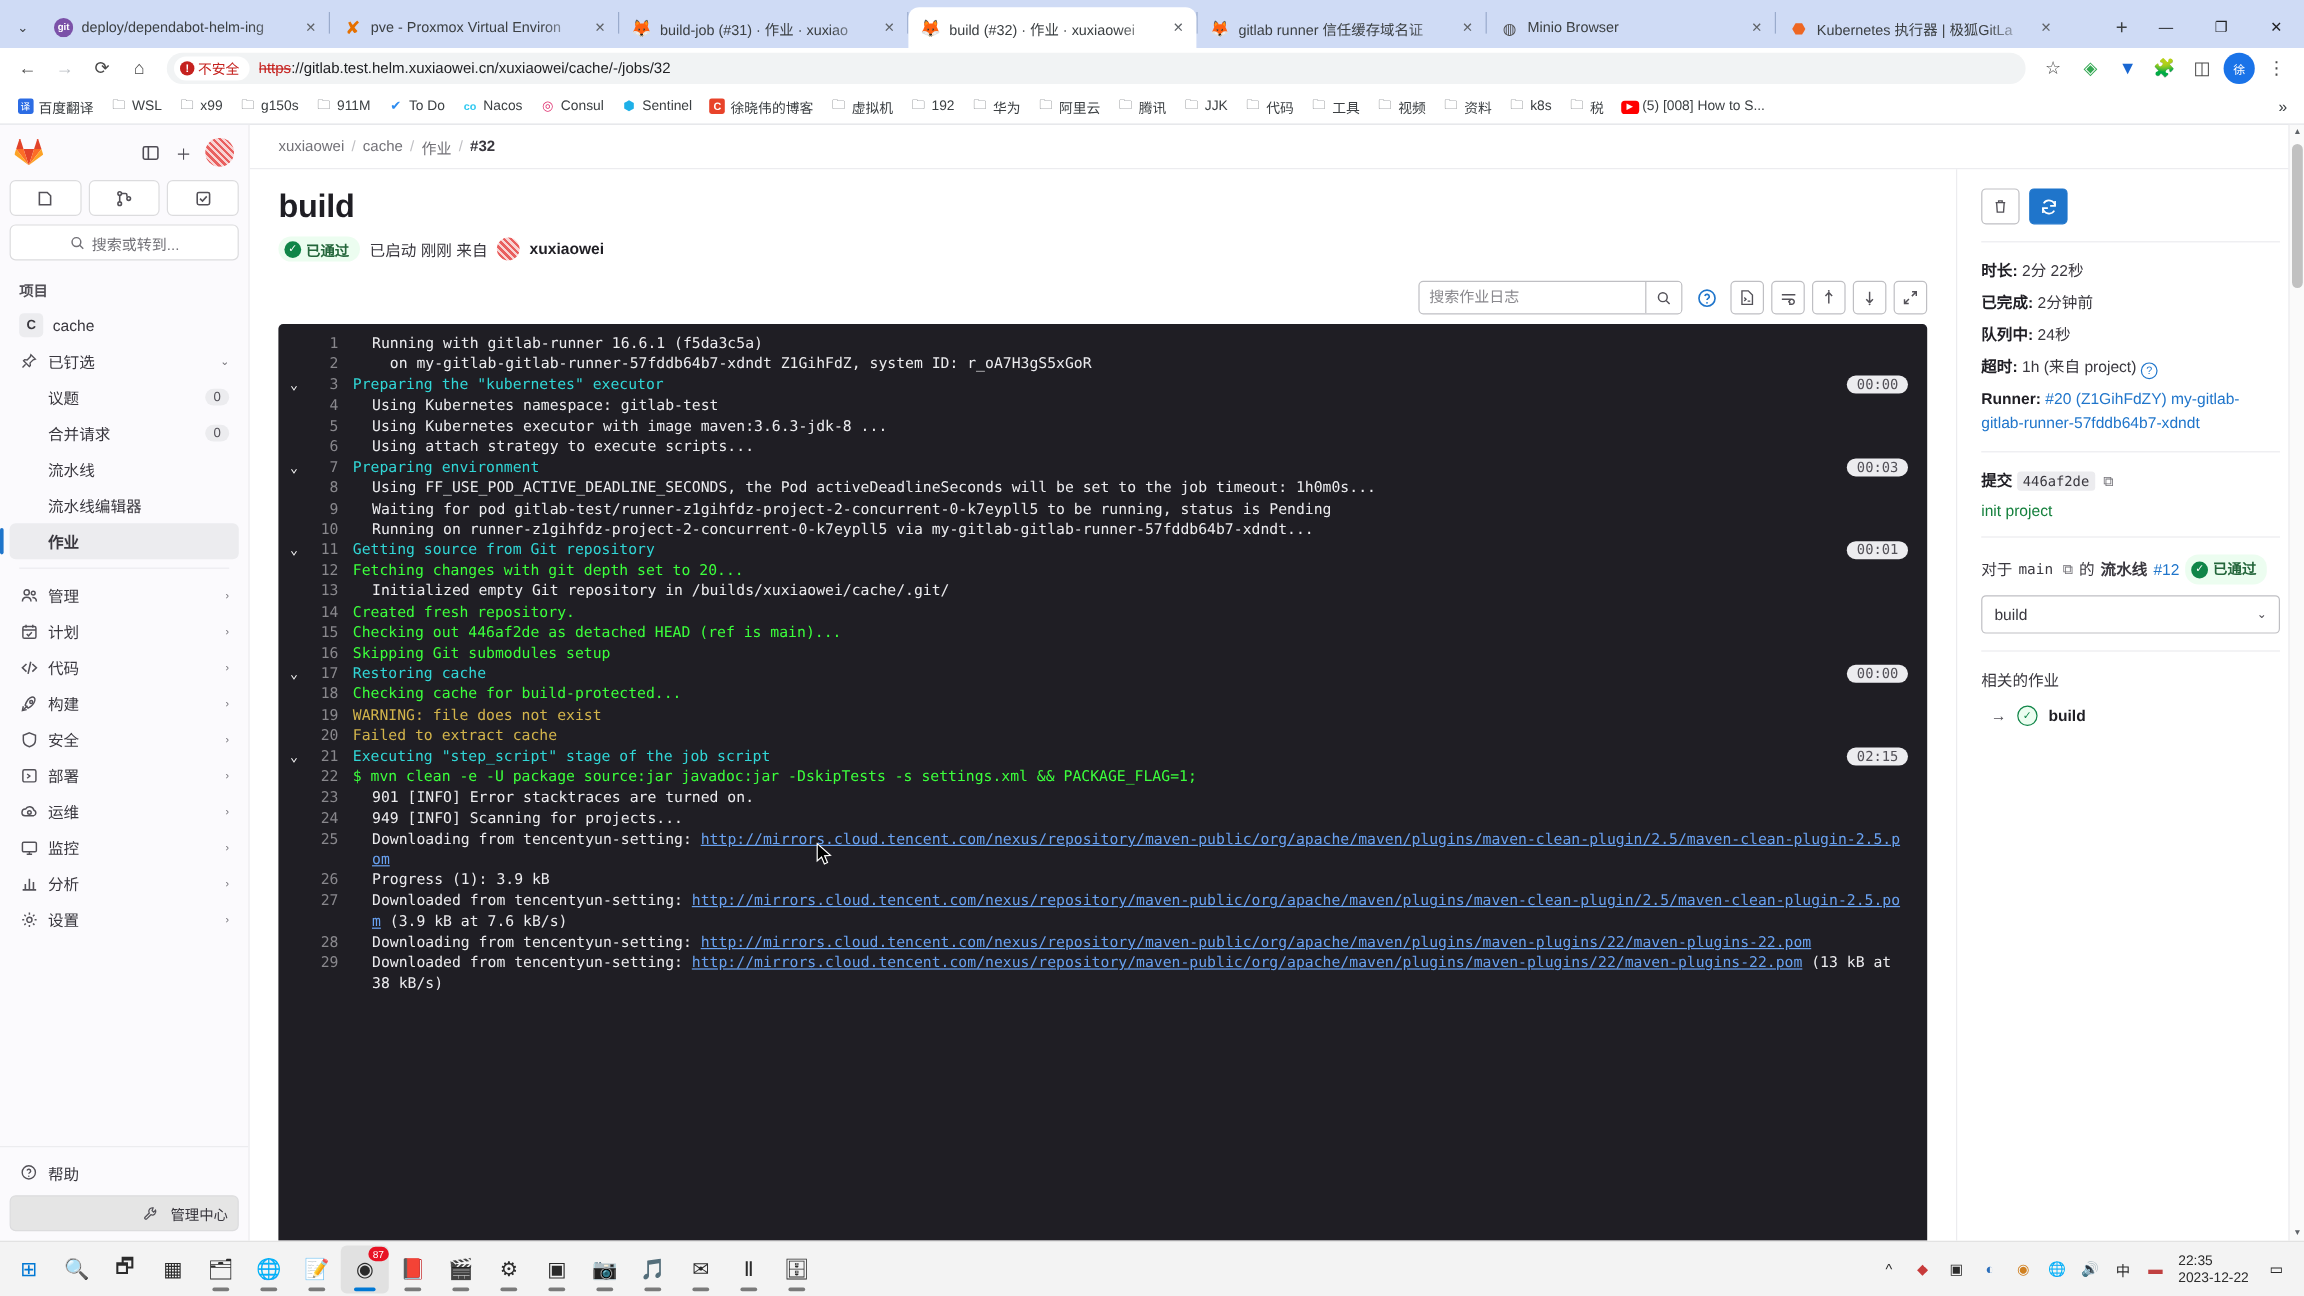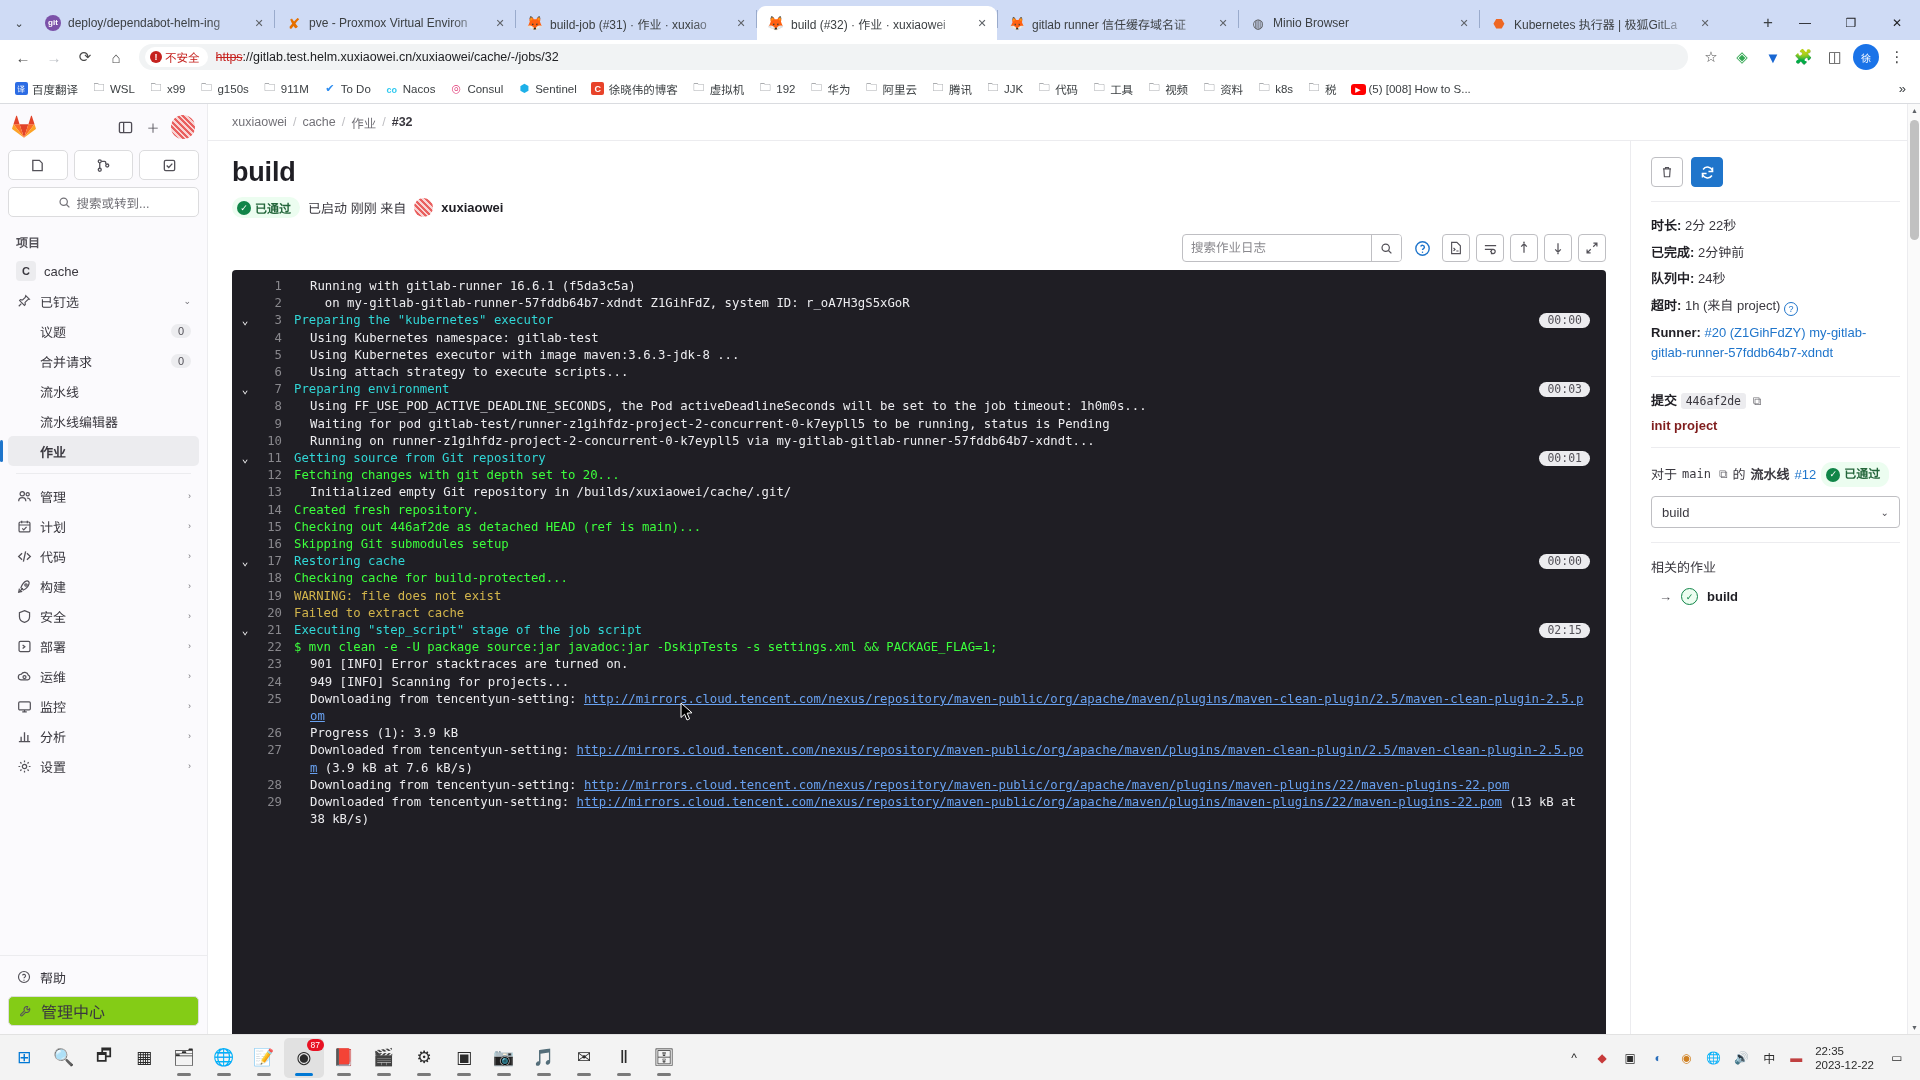--- a/index.html
+++ b/index.html
@@ -349,21 +349,21 @@
     width: 14px; height: 14px; border-radius: 50%;
     border: 1.4px solid #1f75cb; color: #1f75cb;
     font-size: 9px; vertical-align: -2px; cursor: pointer;
   }
   .mono-chip {
     font-family: "DejaVu Sans Mono", "Liberation Mono", monospace;
     background: #ececef; color: #3a383f;
     border-radius: 3px; padding: 1px 5px; font-size: 11.5px;
   }
   .copy-ic { color: #737278; font-size: 12px; cursor: pointer; margin-left: 3px; }
-  .commit-msg { color: #7f1d1d; margin-top: 4px; font-weight: bold; }
+  .commit-msg { color: #15803d; margin-top: 4px; }
   .pipe-row { display: flex; align-items: center; gap: 5px; flex-wrap: wrap; line-height: 1.8; }
   .mono-inline { font-family: "DejaVu Sans Mono","Liberation Mono",monospace; font-size: 12px; }
   .rp-select {
     margin-top: 9px; width: 100%; height: 32px;
     border: 1px solid #bfbfc3; border-radius: 4px;
     background: #fff; display: flex; align-items: center;
     padding: 0 10px; cursor: pointer; color: #3a383f;
   }
   .rp-select .chev { margin-left: auto; color: #535158; font-size: 10px; }
   .rp-subhdr { margin-bottom: 12px; }
@@ -826,21 +826,21 @@
       <div class="gl-item">
         <span class="gl-ic">
           <svg width="14" height="14" viewBox="0 0 16 16" fill="none" stroke="currentColor" stroke-width="1.3">
               <circle cx="8" cy="8" r="6.3"></circle>
               <path d="M6.3 6.2A1.8 1.8 0 0 1 9.8 6.8c0 1.2-1.8 1.4-1.8 2.6"></path>
               <circle cx="8" cy="11.6" r=".7" fill="currentColor" stroke="none"></circle>
             </svg>
         </span>
         <span class="gl-lbl">帮助</span>
       </div>
-      <div class="gl-item" style="justify-content:flex-start;border:1px solid #dcdcde;background:#84cc16;margin-top:4px;font-size:16px">
+      <div class="gl-item" style="justify-content:flex-end;border:1px solid #dcdcde;background:#e5e5e5;margin-top:4px;font-size:12px">
         <span class="gl-ic">
           <svg width="13" height="13" viewBox="0 0 16 16" fill="none" stroke="currentColor" stroke-width="1.3">
               <path d="M10.6 2a3.6 3.6 0 0 0-4 5.2L2.3 11.5a1.2 1.2 0 1 0 1.7 1.7l4.3-4.3a3.6 3.6 0 0 0 4.8-4.6l-2 2-1.6-1.6z"></path>
             </svg>
         </span>
         <span style="flex:none">管理中心</span>
       </div>
     </div>
   </aside>
 

